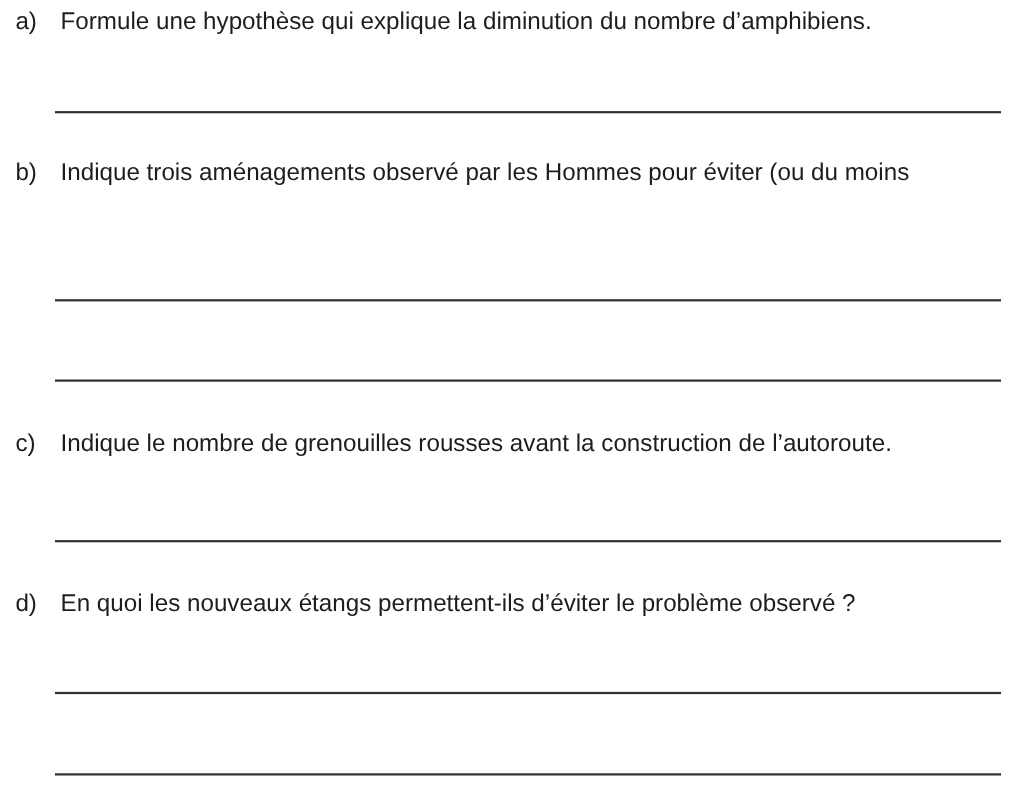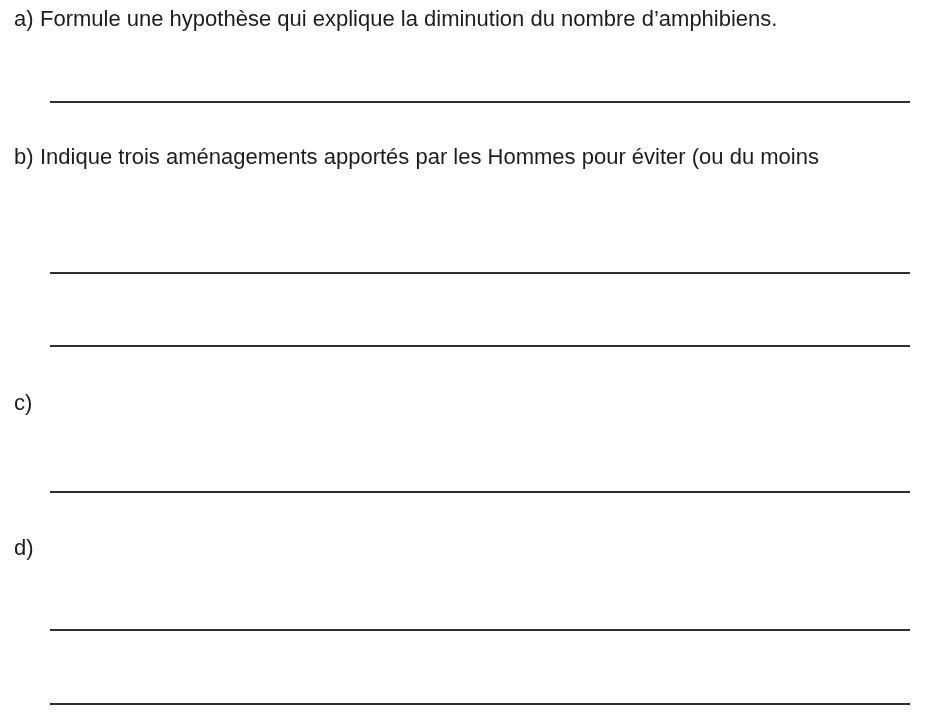--- a/index.html
+++ b/index.html
@@ -28,21 +28,21 @@
     line-height: 30px;
     color: #1d1d1d;
     white-space: nowrap;
   }
   .qlabel {
     position: absolute;
     left: 14px;
   }
   .qtext {
     position: absolute;
-    left: 40px;
+    left: 55px;
   }
   .answer-line {
     position: absolute;
     left: 50px;
     width: 860px;
     height: 2px;
     background: #2f2f2f;
   }
 </style>
 </head>
@@ -52,32 +52,34 @@
 
   <div class="qline" style="top:4px;">
     <span class="qlabel">a)</span>
     <span class="qtext">Formule une hypothèse qui explique la diminution du nombre d’amphibiens.</span>
   </div>
 
   <div class="answer-line" style="top:101px;"></div>
 
   <div class="qline" style="top:142px;">
     <span class="qlabel">b)</span>
-    <span class="qtext">Indique trois aménagements apportés par les Hommes pour éviter (ou du moins</span>
+    <span class="qtext">Indique trois aménagements observé par les Hommes pour éviter (ou du moins</span>
   </div>
 
   <div class="answer-line" style="top:272px;"></div>
   <div class="answer-line" style="top:345px;"></div>
 
   <div class="qline" style="top:388px;">
     <span class="qlabel">c)</span>
+    <span class="qtext">Indique le nombre de grenouilles rousses avant la construction de l’autoroute.</span>
   </div>
 
   <div class="answer-line" style="top:491px;"></div>
 
   <div class="qline" style="top:533px;">
     <span class="qlabel">d)</span>
+    <span class="qtext">En quoi les nouveaux étangs permettent-ils d’éviter le problème observé ?</span>
   </div>
 
   <div class="answer-line" style="top:629px;"></div>
   <div class="answer-line" style="top:703px;"></div>
 
 </div>
 
 </body></html>

